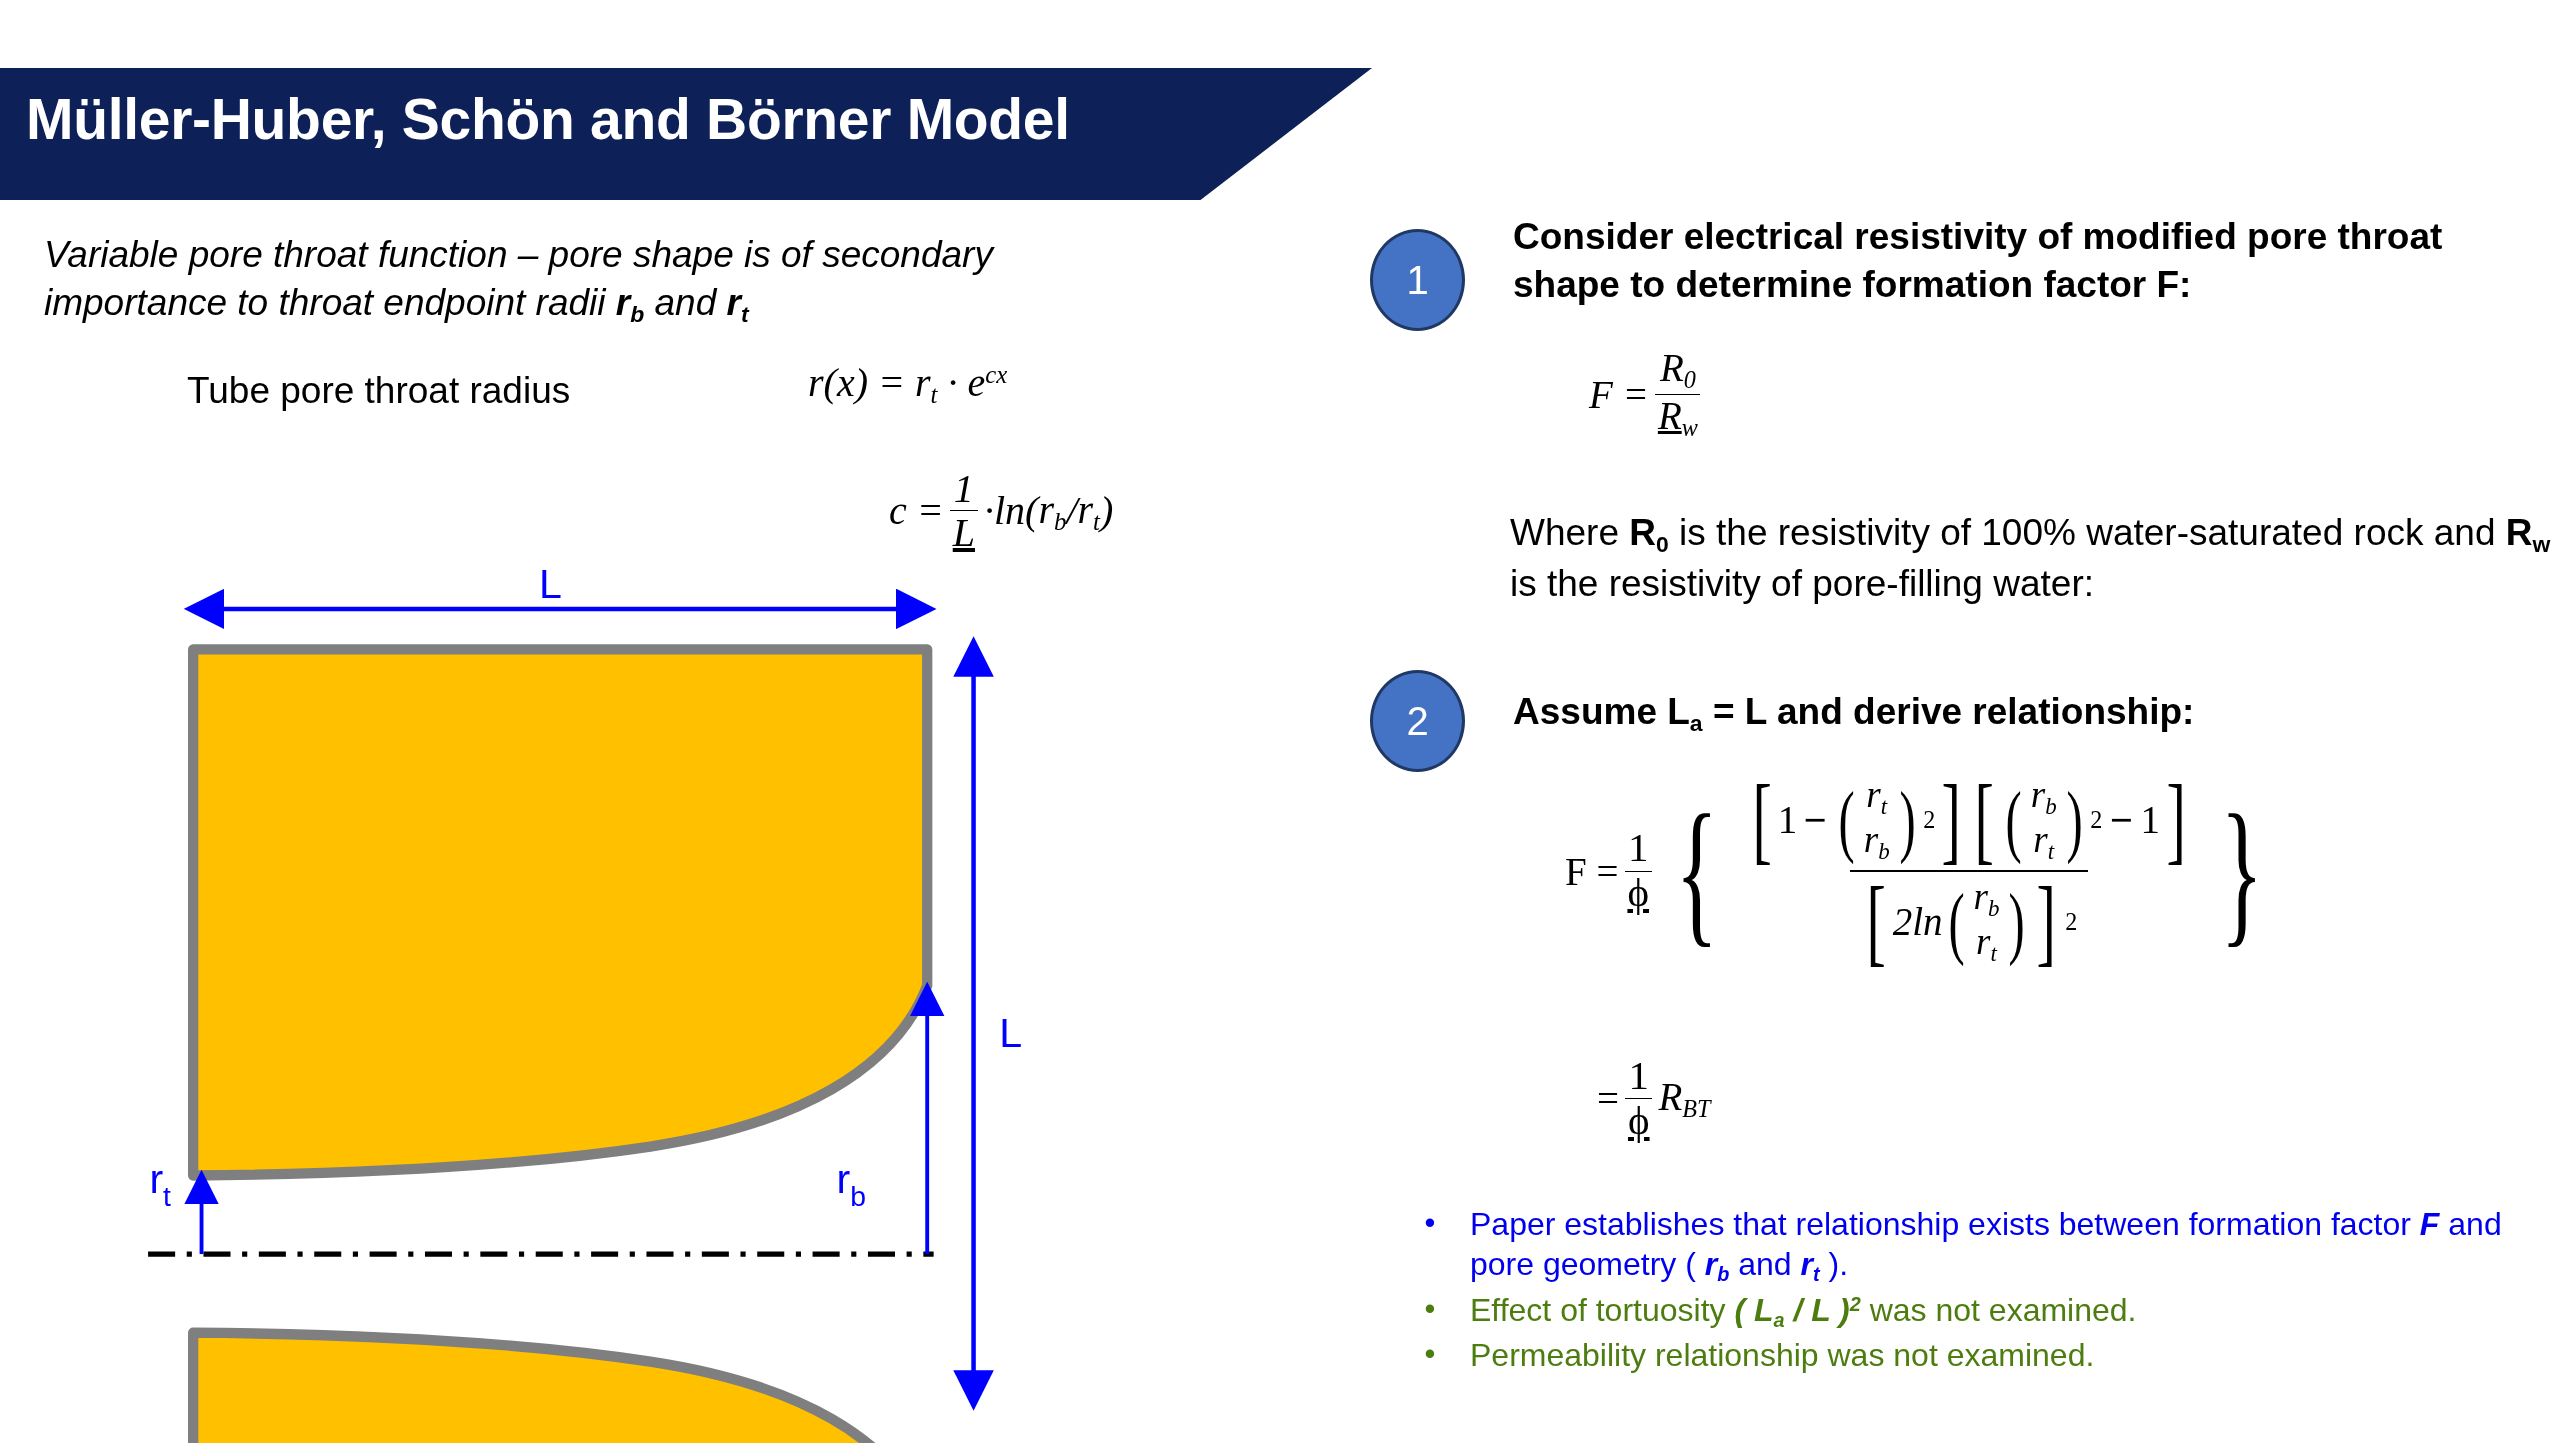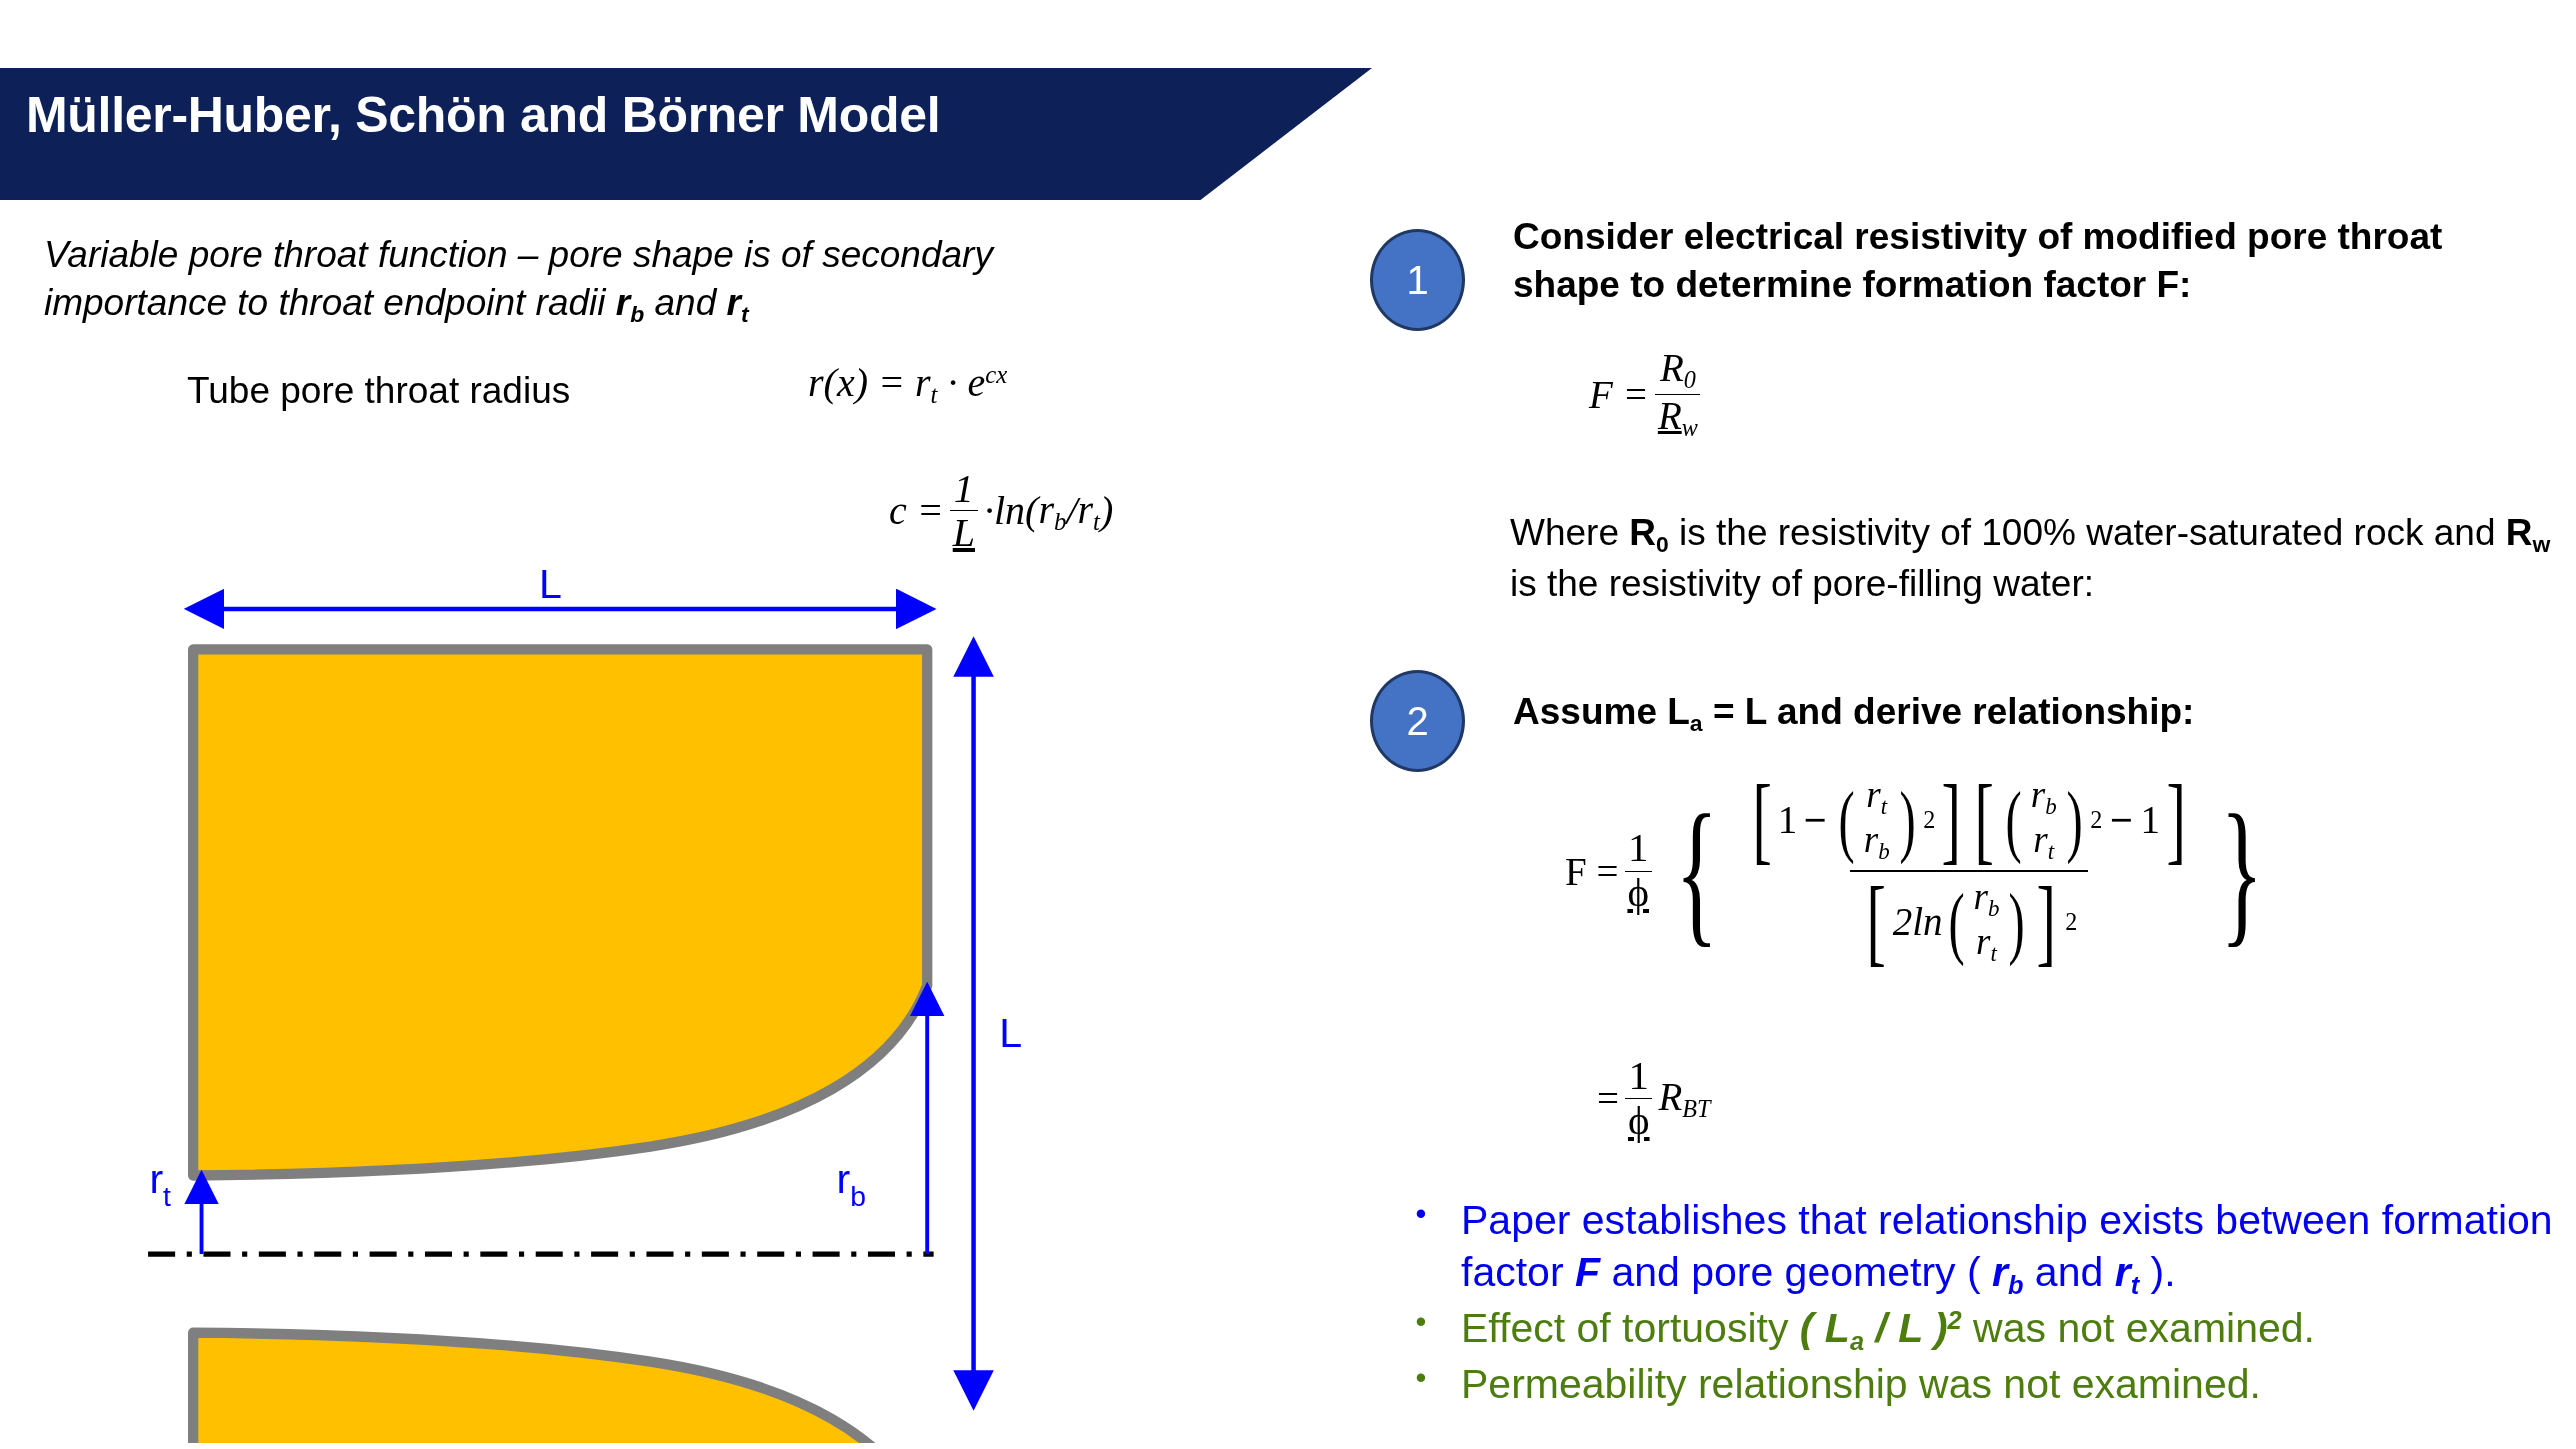--- a/index.html
+++ b/index.html
@@ -24,21 +24,21 @@
     top: 68px;
     width: 1372px;
     height: 132px;
     background: #0D2158;
     clip-path: polygon(0 0, 100% 0, 87.5% 100%, 0 100%);
   }
   #title-text {
     position: absolute;
     left: 26px;
     top: 86px;
-    font-size: 50px;
+    font-size: 57px;
     font-weight: bold;
     color: #ffffff;
     letter-spacing: -0.3px;
     white-space: nowrap;
   }
 
   
   #lead-paragraph {
     position: absolute;
     left: 44px;
@@ -212,24 +212,24 @@
     display: flex;
     align-items: center;
   }
 
   
   #bullet-list {
     position: absolute;
     left: 1404px;
     top: 1195px;
     width: 1153px;
-    font-size: 41px;
+    font-size: 32px;
     line-height: 1.26;
     list-style: none;
-    margin: 0;
+    margin: 9px;
     padding: 0;
   }
   #bullet-list li {
     position: relative;
     padding-left: 57px;
     margin-bottom: 2.6px;
   }
   #bullet-list li::before {
     content: "\2022";
     position: absolute;

